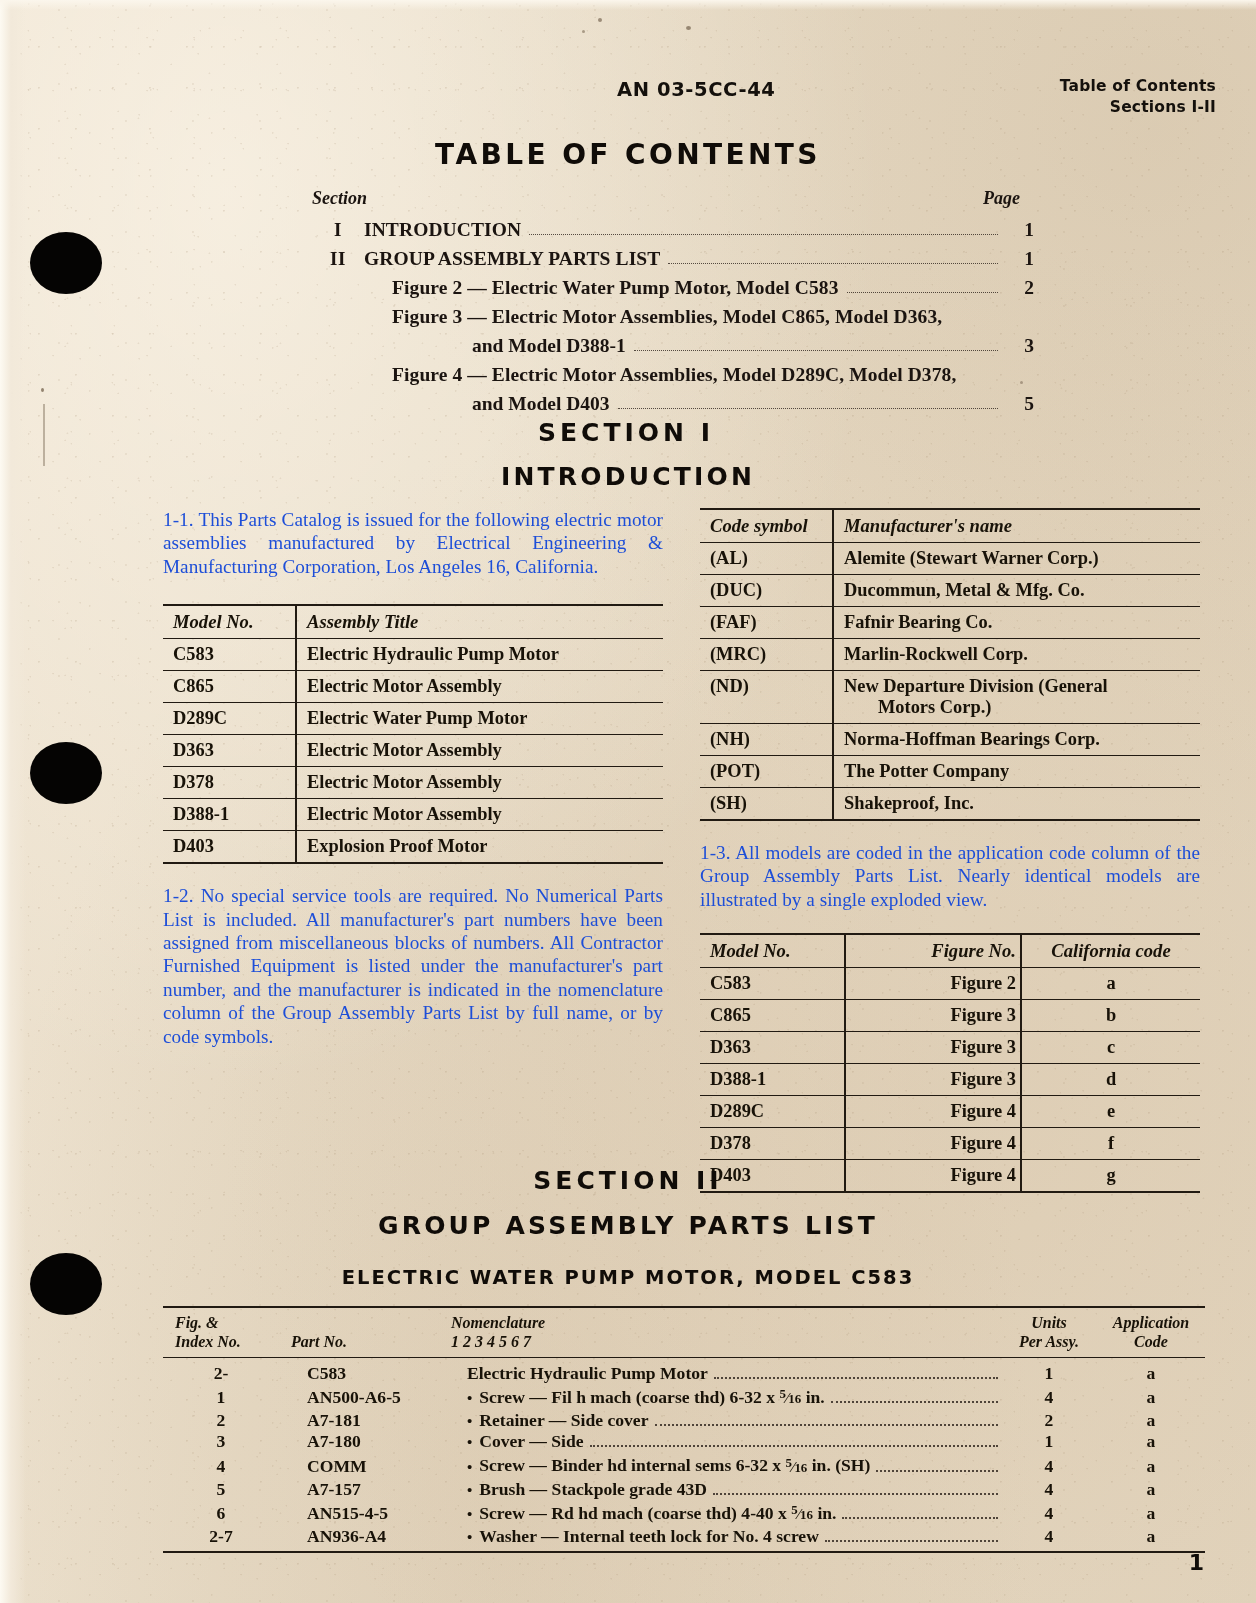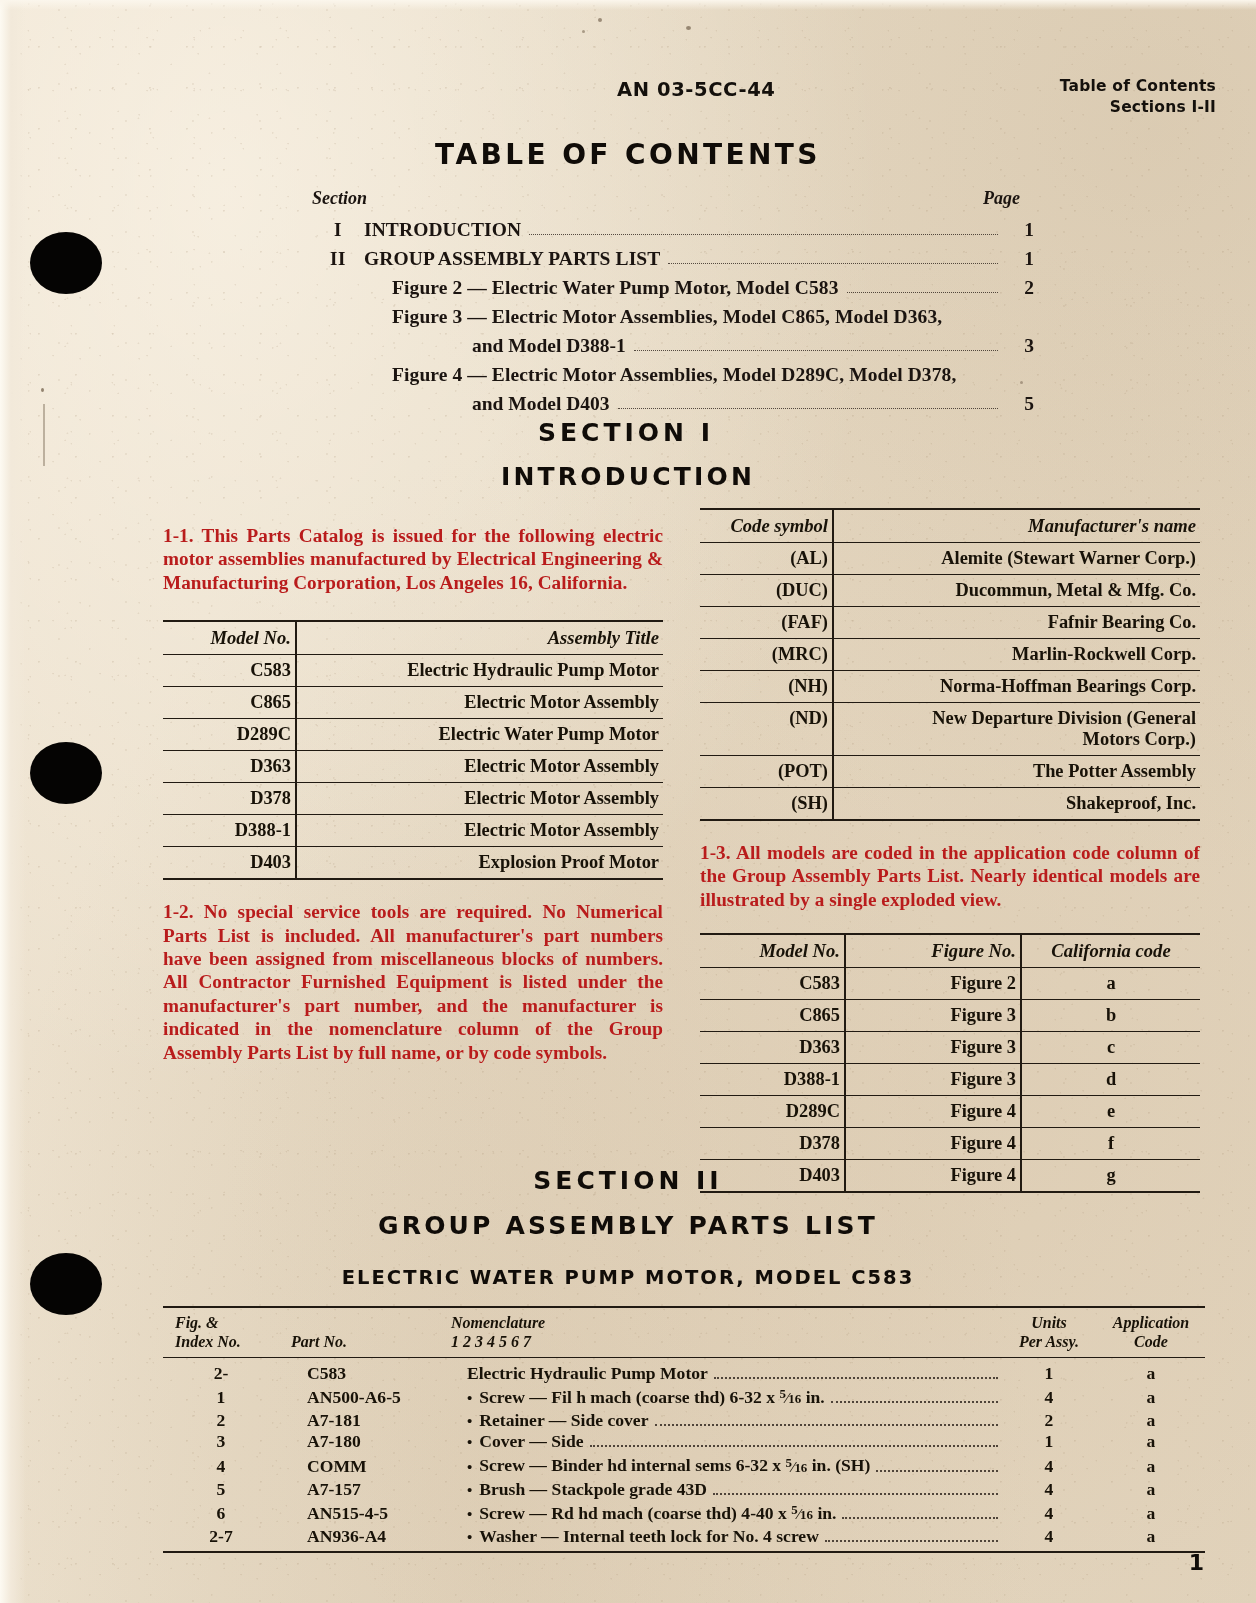--- a/index.html
+++ b/index.html
@@ -208,41 +208,41 @@
   .sec1-h2 { position: absolute; top: 462px;  left: 0; right: 0; font-size: 25px; letter-spacing: 3.2px; }
   .sec2-h  { position: absolute; top: 1166px; left: 0; right: 0; font-size: 25px; letter-spacing: 4px; }
   .sec2-h2 { position: absolute; top: 1211px; left: 0; right: 0; font-size: 25px; letter-spacing: 3.2px; }
   .parts-title { position: absolute; top: 1266px; left: 0; right: 0; font-size: 19.5px; letter-spacing: 2px; }
 
   
   .col-left  { position: absolute; top: 508px; left: 163px;  width: 500px; }
   .col-right { position: absolute; top: 508px; left: 700px;  width: 500px; }
 
   p.body {
-    margin: 16px 0 0 0;
+    margin: 0 0 0 0;
     font-size: 19.2px;
     line-height: 23.4px;
-    font-weight: bold;
+    font-weight: normal;
     text-align: justify;
     letter-spacing: 0.05px;
-    color: #b91c1c;
+    color: #1d4ed8;
   }
   p.body.spaced { margin-top: 20px; }
 
   
   table.ruled {
     border-collapse: collapse;
     width: 100%;
     font-size: 18.4px;
     font-weight: bold;
     color: #181208;
   }
   table.ruled th, table.ruled td {
     padding: 5px 4px 5px 10px;
-    text-align: right;
+    text-align: left;
     vertical-align: top;
   }
   table.ruled th {
     font-style: italic;
     font-weight: bold;
     font-size: 18.6px;
   }
   table.ruled .rule-top   { border-top: 2.6px solid #211a12; }
   table.ruled tr.hdr th   { border-bottom: 1.4px solid #211a12; }
   table.ruled tbody tr td { border-bottom: 1.4px solid #211a12; }
@@ -477,33 +477,33 @@
         </tr>
         <tr>
           <td class="c-code">(FAF)</td>
           <td class="vline">Fafnir Bearing Co.</td>
         </tr>
         <tr>
           <td class="c-code">(MRC)</td>
           <td class="vline">Marlin-Rockwell Corp.</td>
         </tr>
         <tr>
-          <td class="c-code">(NH)</td>
-          <td class="vline">Norma-Hoffman Bearings Corp.</td>
-        </tr>
-        <tr>
           <td class="c-code">(ND)</td>
           <td class="vline">
             <span>New Departure Division (General</span>
             <span class="sub">Motors Corp.)</span>
           </td>
         </tr>
         <tr>
+          <td class="c-code">(NH)</td>
+          <td class="vline">Norma-Hoffman Bearings Corp.</td>
+        </tr>
+        <tr>
           <td class="c-code">(POT)</td>
-          <td class="vline">The Potter Assembly</td>
+          <td class="vline">The Potter Company</td>
         </tr>
         <tr>
           <td class="c-code">(SH)</td>
           <td class="vline">Shakeproof, Inc.</td>
         </tr>
       </tbody>
     </table>
 
     <p class="body spaced">1-3.  All models are coded in the application code column of the Group Assembly Parts List.  Nearly identical models are illustrated by a single exploded view.</p>
 

